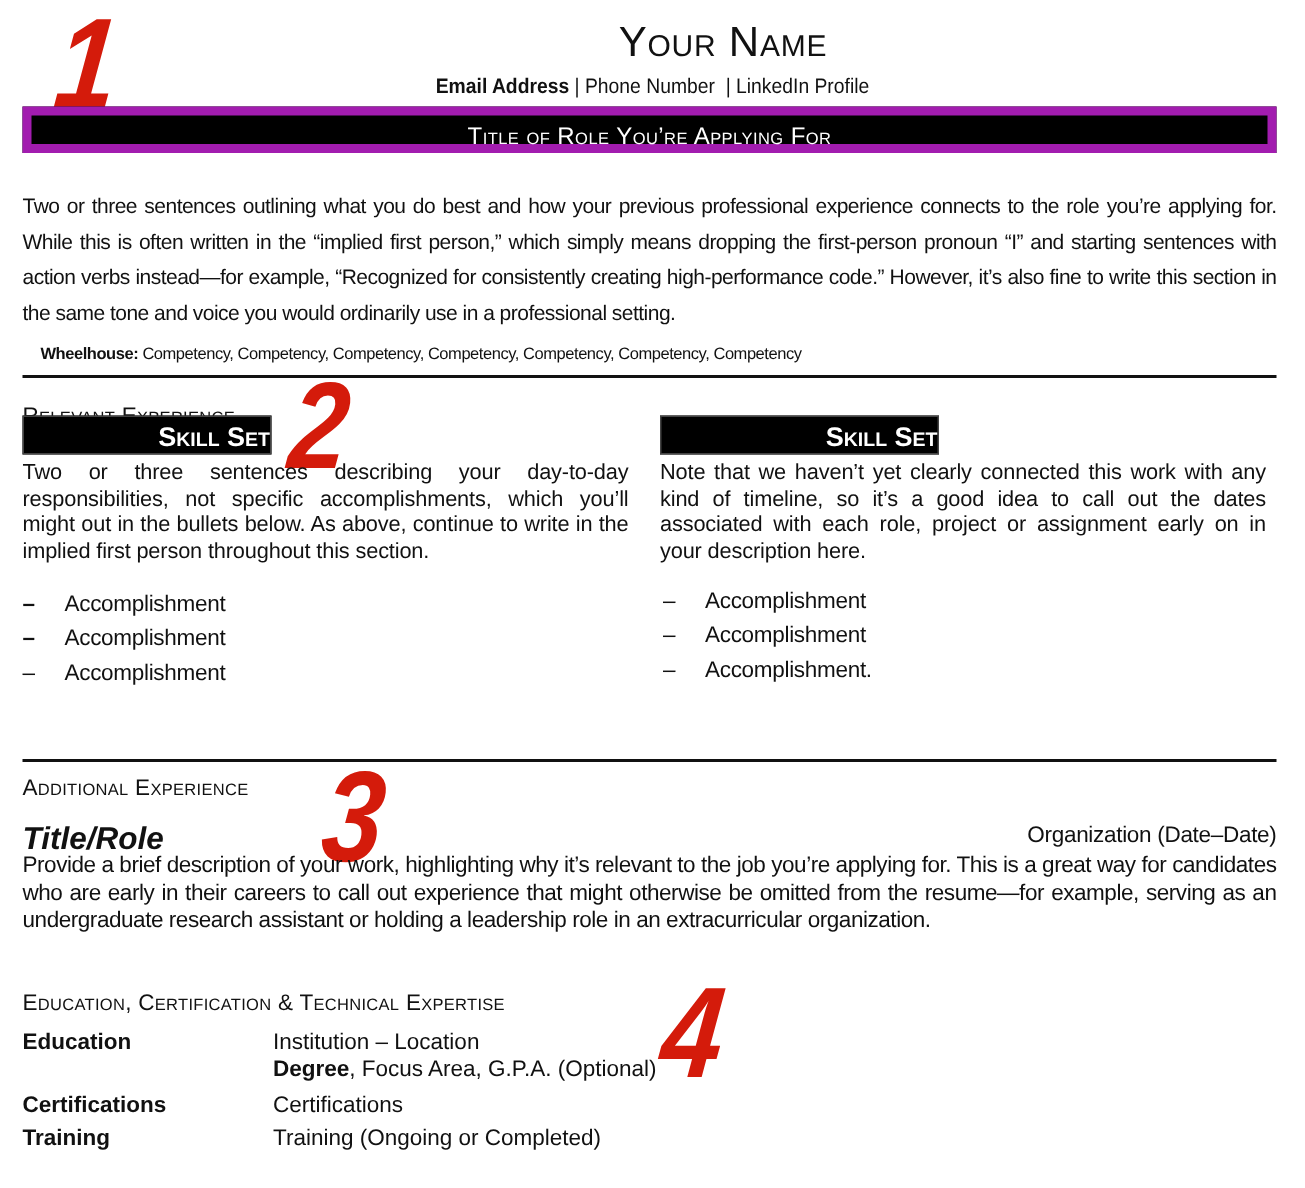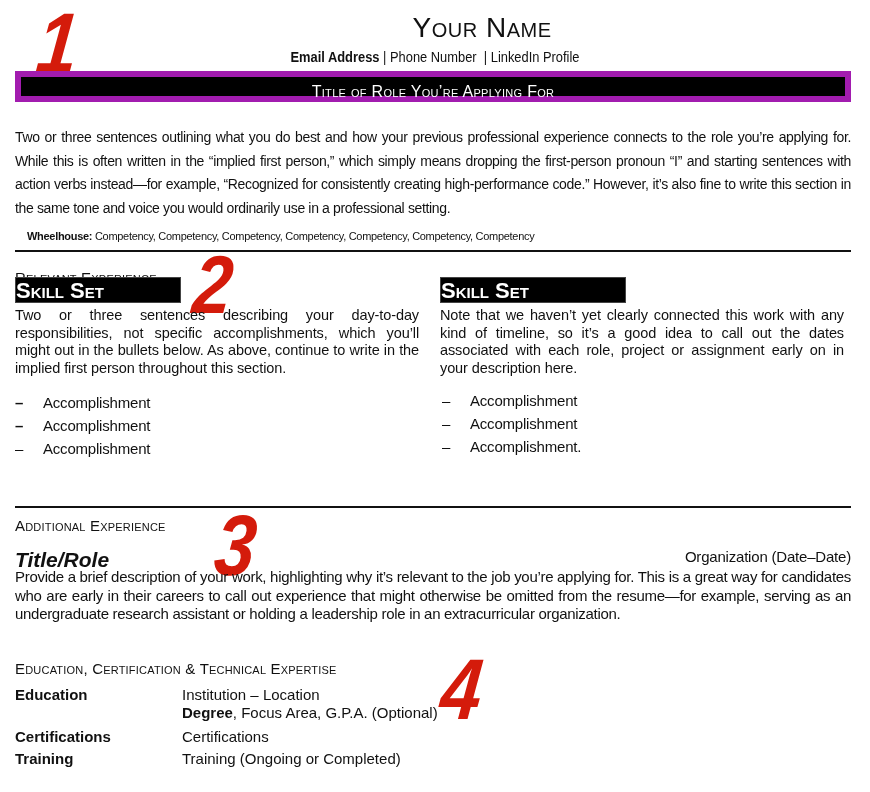--- a/index.html
+++ b/index.html
@@ -44,22 +44,22 @@
   .wheel .lbl { font-weight: bold; }
 
   .rule { position: absolute; left: 15px; width: 836px; height: 2px; background: #111; }
 
   .section-head {
     left: 15px; font-size: 15px; font-variant: small-caps; letter-spacing: 0.2px; line-height: 18px;
   }
 
   .skillbar {
     position: absolute; height: 26px; background: #000; color: #fff;
-    font-size: 22px; font-weight: bold; font-variant: small-caps;
-    text-align: left; line-height: 26px; border: 1px solid #444; box-sizing: border-box;
+    font-size: 18px; font-weight: bold; font-variant: small-caps;
+    text-align: right; line-height: 26px; border: 1px solid #444; box-sizing: border-box;
   }
 
   .col-text {
     position: absolute; width: 404px; font-size: 14.5px; line-height: 17.5px;
     text-align: justify; letter-spacing: -0.1px;
   }
 
   .bullets { position: absolute; margin: 0; padding: 0; list-style: none; }
   .bullets li {
     position: relative; padding-left: 28px; font-size: 15px; line-height: 23px; letter-spacing: -0.2px;

